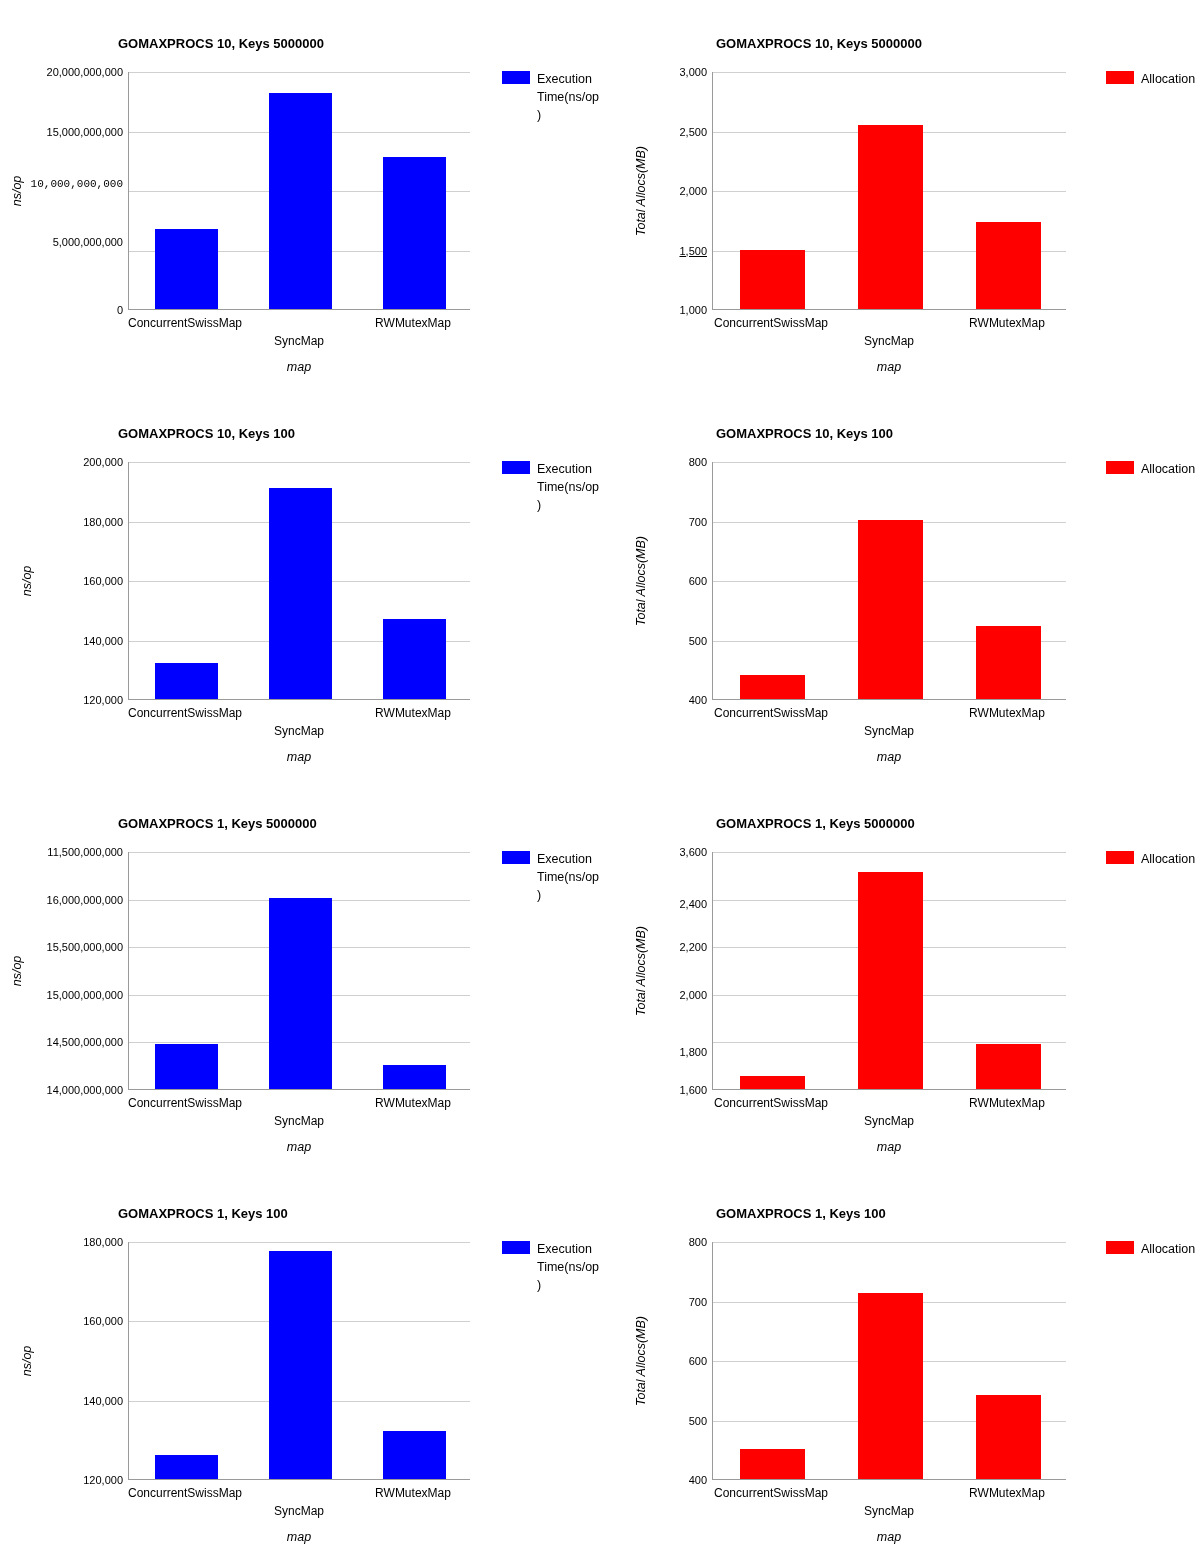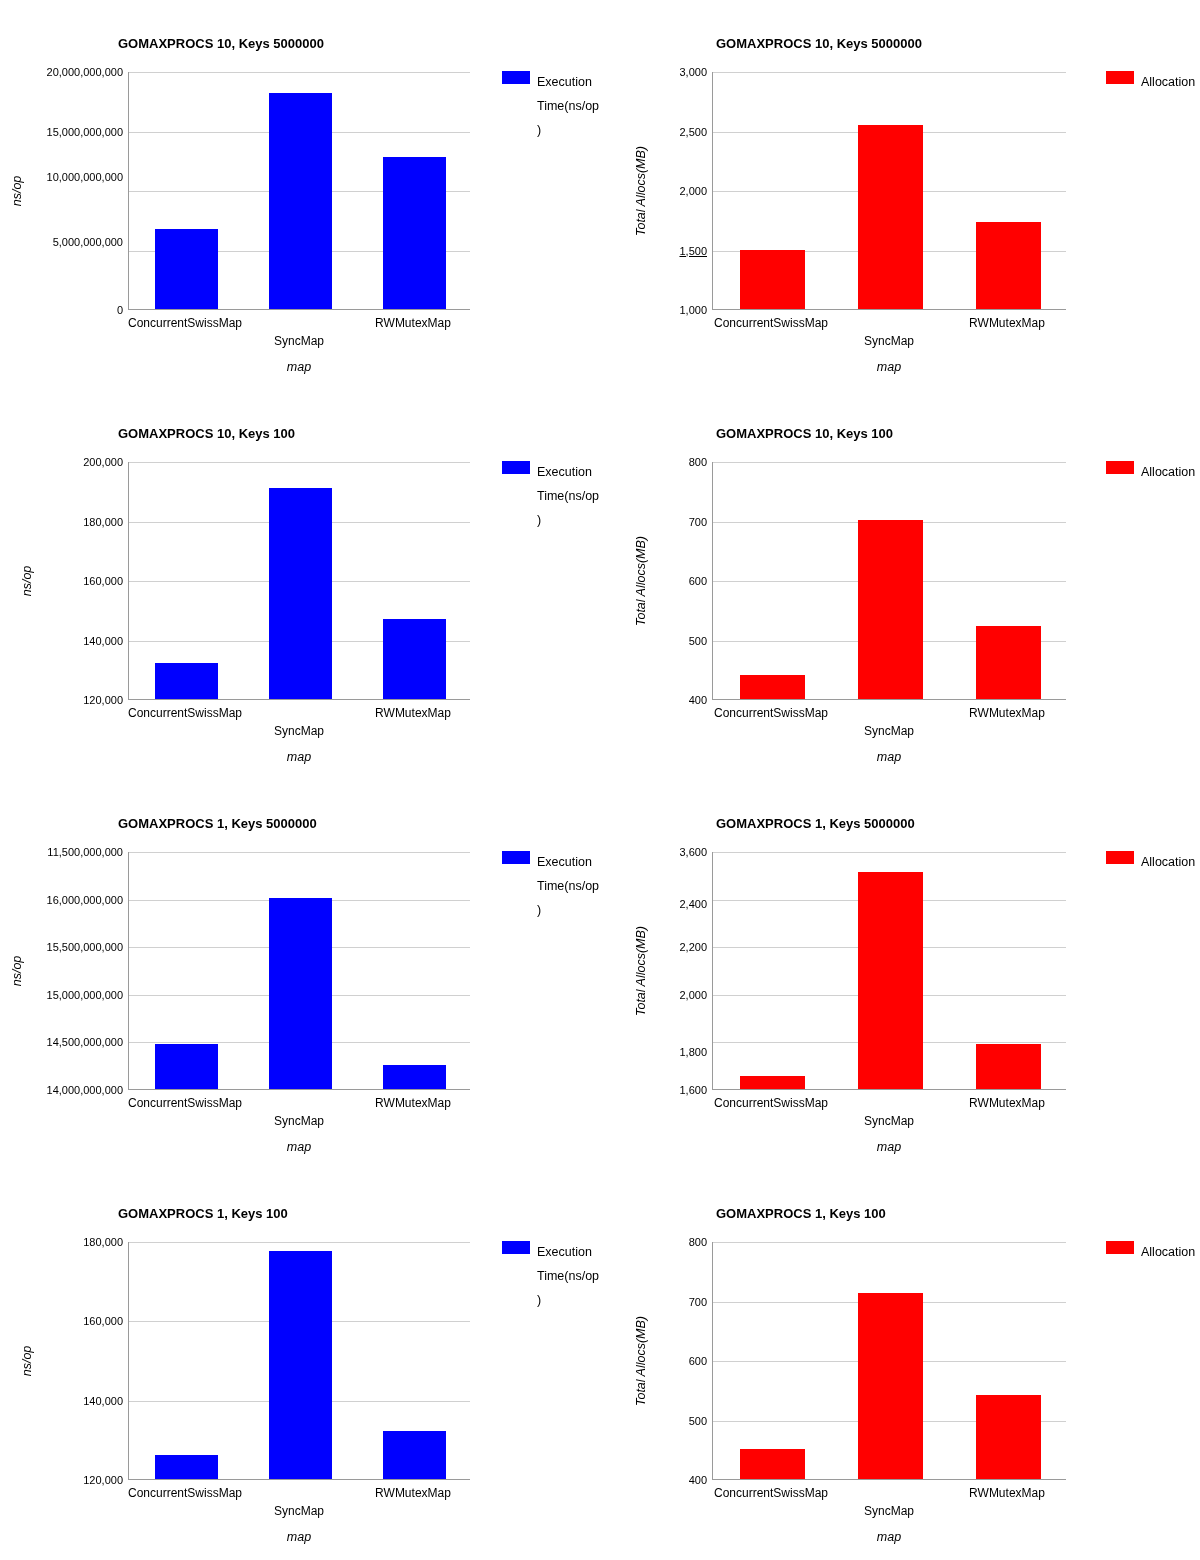--- a/index.html
+++ b/index.html
@@ -41,21 +41,21 @@
     gap: 7px;
   }
   .legend-swatch {
     width: 28px;
     height: 13px;
     flex: 0 0 auto;
     margin-top: 1px;
   }
   .legend-label {
     font-size: 12.5px;
-    line-height: 24px;
+    line-height: 18px;
     color: #000;
     width: 64px;
     word-wrap: break-word;
   }
   .plot {
     position: absolute;
     box-sizing: border-box;
     border-left: 1px solid #9a9a9a;
     border-bottom: 1px solid #9a9a9a;
   }
@@ -114,21 +114,21 @@
       <div class="legend" style="left: 502px; top: 70px;">
         <span class="legend-swatch" style="background: rgb(0, 0, 255);"></span>
         <span class="legend-label">Execution Time(ns/op)</span>
       </div>
       <div class="axis-label-y" style="left: 10px; top: 191px; transform: rotate(-90deg) translateX(-50%);">ns/op</div>
       <div class="plot" style="left: 128px; top: 72px; width: 342px; height: 238px;">
         <div class="ytick" style="top: 238px;">0</div>
         <div class="gridline" style="top: 178.5px;"></div>
         <div class="ytick" style="top: 170px;">5,000,000,000</div>
         <div class="gridline" style="top: 119px;"></div>
-        <div class="ytick" style="top: 105px;">10,000,000,000</div>
+        <div class="ytick" style="top: 112px; font-family: Liberation Mono, monospace;">10,000,000,000</div>
         <div class="gridline" style="top: 59.5px;"></div>
         <div class="ytick" style="top: 59.5px;">15,000,000,000</div>
         <div class="gridline" style="top: 0px;"></div>
         <div class="ytick" style="top: 0px;">20,000,000,000</div>
         <div class="bar" style="left: 25.5px; width: 63px; height: 80.325px; background: rgb(0, 0, 255);"></div>
         <div class="bar" style="left: 139.5px; width: 63px; height: 215.985px; background: rgb(0, 0, 255);"></div>
         <div class="bar" style="left: 253.5px; width: 63px; height: 152.32px; background: rgb(0, 0, 255);"></div>
       </div>
       <div class="xtick" style="left: 185px; top: 316px;">ConcurrentSwissMap</div>
       <div class="xtick" style="left: 299px; top: 334px;">SyncMap</div>

